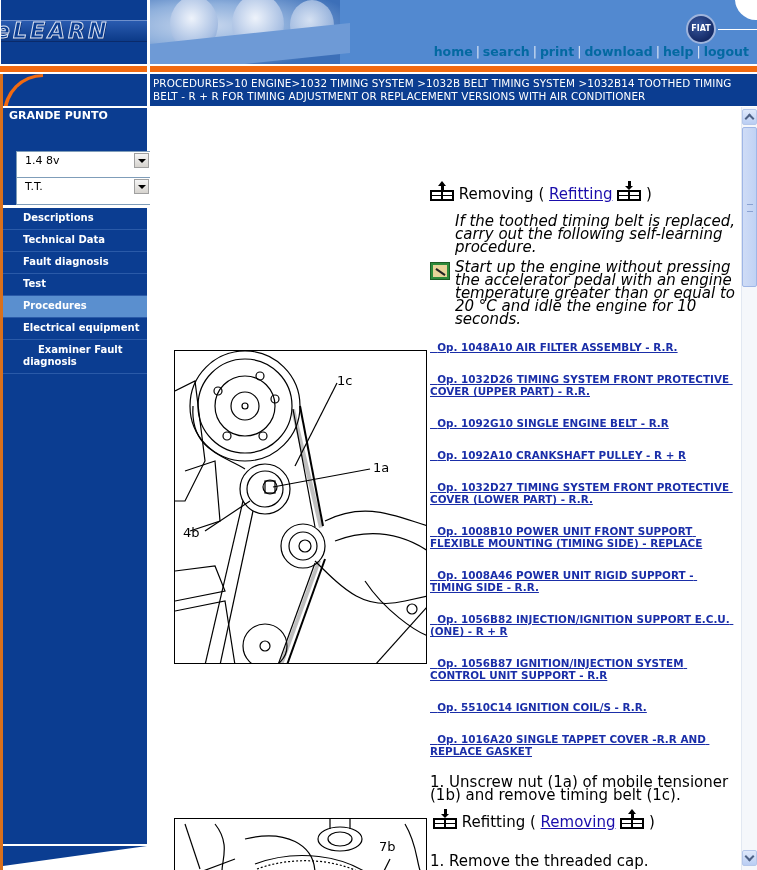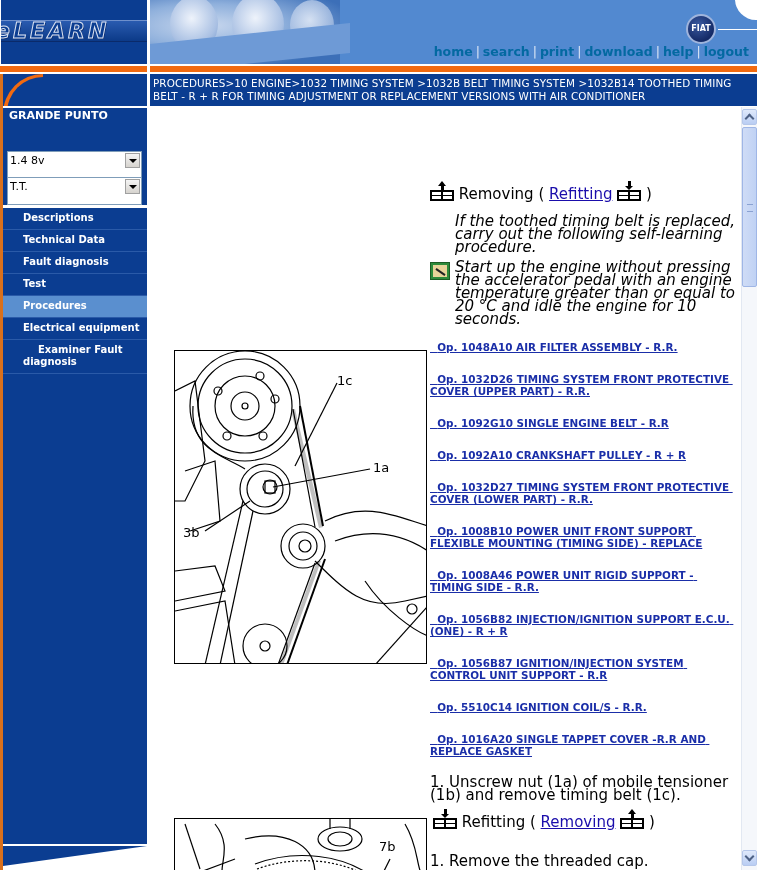--- a/index.html
+++ b/index.html
@@ -34,21 +34,21 @@
 
   
   #left-edge { position: absolute; left: 0; top: 74px; width: 3px; height: 796px; background: #d9701c; }
   #sidebar { position: absolute; left: 3px; top: 74px; width: 144px; height: 770px; background: #0b3d91; }
   #sidebar-top { position: absolute; left: 3px; top: 74px; width: 144px; height: 32px; background: #0b3d91; overflow: hidden; }
   #sidebar-top::before { content: ""; position: absolute; left: 0; top: 0; width: 40px; height: 40px; border-top-left-radius: 40px; background: #f26a10; }
   #sidebar-top::after { content: ""; position: absolute; left: 4px; top: 3px; width: 40px; height: 40px; border-top-left-radius: 36px; background: #0b3d91; }
   #sidebar-div1 { position: absolute; left: 3px; top: 106px; width: 144px; height: 2px; background: #ffffff; }
 
   #model-title { position: absolute; left: 9px; top: 109px; font-size: 11px; font-weight: bold; color: #ffffff; }
-  .select { position: absolute; left: 7px; width: 135px; height: 28px; background: #ffffff; border: 1px solid #7f9db9; font-size: 11px; color: #000; padding: 2px 0 0 2px; font-family: "DejaVu Sans", sans-serif; }
+  .select { position: absolute; left: 16px; width: 135px; height: 28px; background: #ffffff; border: 1px solid #7f9db9; font-size: 11px; color: #000; padding: 2px 0 0 8px; font-family: "DejaVu Sans", sans-serif; }
   .select .arrow { position: absolute; right: 1px; top: 1px; width: 15px; height: 15px; background: linear-gradient(#f5f5f5, #d6d3ce); border: 1px solid #a0a0a0; }
   .select .arrow::after { content: ""; position: absolute; left: 3px; top: 5px; border-left: 4px solid transparent; border-right: 4px solid transparent; border-top: 4px solid #000; }
   #select-engine { top: 151px; }
   #select-version { top: 177px; }
   #sidebar-div2 { position: absolute; left: 3px; top: 205px; width: 144px; height: 3px; background: #ffffff; }
 
   #menu { position: absolute; left: 3px; top: 208px; width: 144px; }
   .menu-item { display: block; border-bottom: 1px solid #2a5aa8; color: #ffffff; font-size: 10px; font-weight: bold; padding: 4px 0 5px 20px; min-height: 22px; line-height: 12px; cursor: pointer; }
   .menu-item.active { background: #5a8fcf; }
   .menu-item.wrap { text-indent: 15px; }
@@ -260,21 +260,21 @@
         <path d="M195 118 L98 136"></path>
         <path d="M30 180 L75 150"></path>
       </g>
       <g fill="#000" stroke="none" opacity="0.25">
         <path d="M120 58 L148 176 L144 177 L116 59 Z"></path>
         <path d="M146 210 L108 314 L104 314 L142 210 Z"></path>
       </g>
     </svg>
     <span class="callout" style="left:162px;top:22px;">1c</span>
     <span class="callout" style="left:198px;top:109px;">1a</span>
-    <span class="callout" style="left:8px;top:174px;">3b</span>
+    <span class="callout" style="left:8px;top:174px;">4b</span>
   </div>
 
   <div class="figure" id="figure-2">
     <svg width="253" height="60" viewBox="0 0 253 60">
       <g fill="none" stroke="#000" stroke-width="1.2">
         <path d="M10 5 L25 50"></path>
         <path d="M40 5 C60 30 40 50 50 60"></path>
         <path d="M70 20 C110 10 140 25 140 55"></path>
         <path d="M80 45 C120 30 170 35 200 60"></path>
         <path d="M82 50 C120 36 168 40 196 60" stroke-dasharray="2 2"></path>

